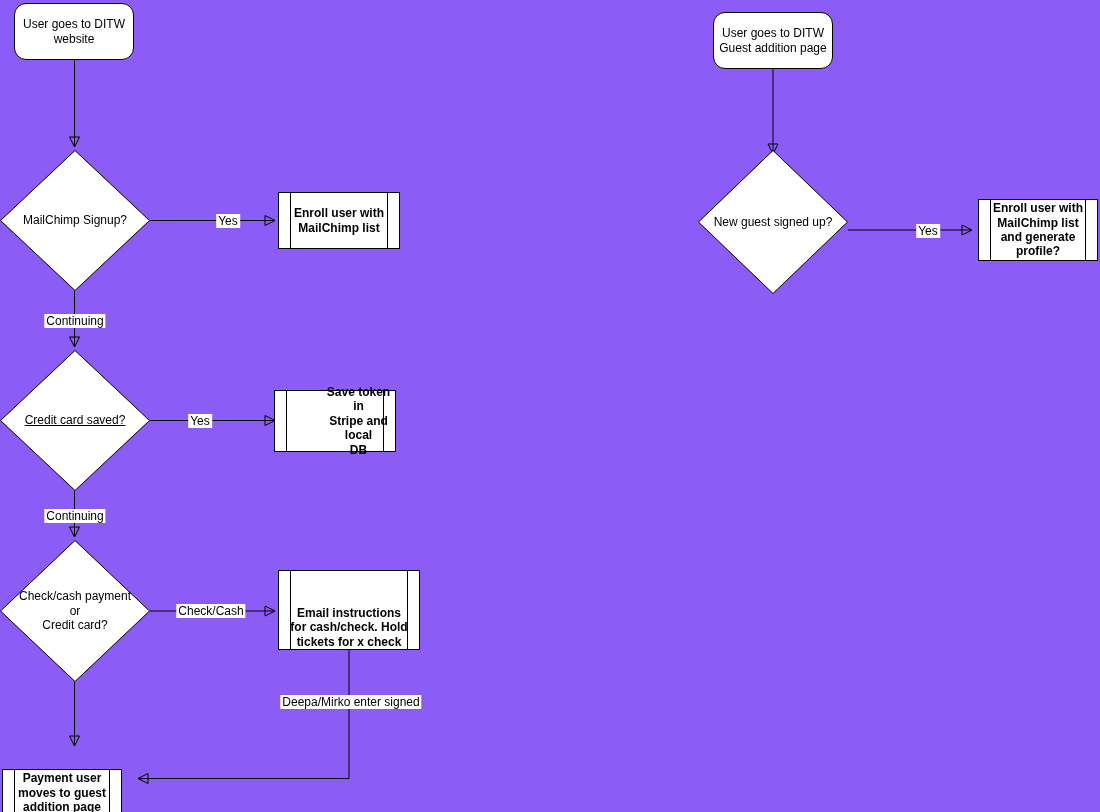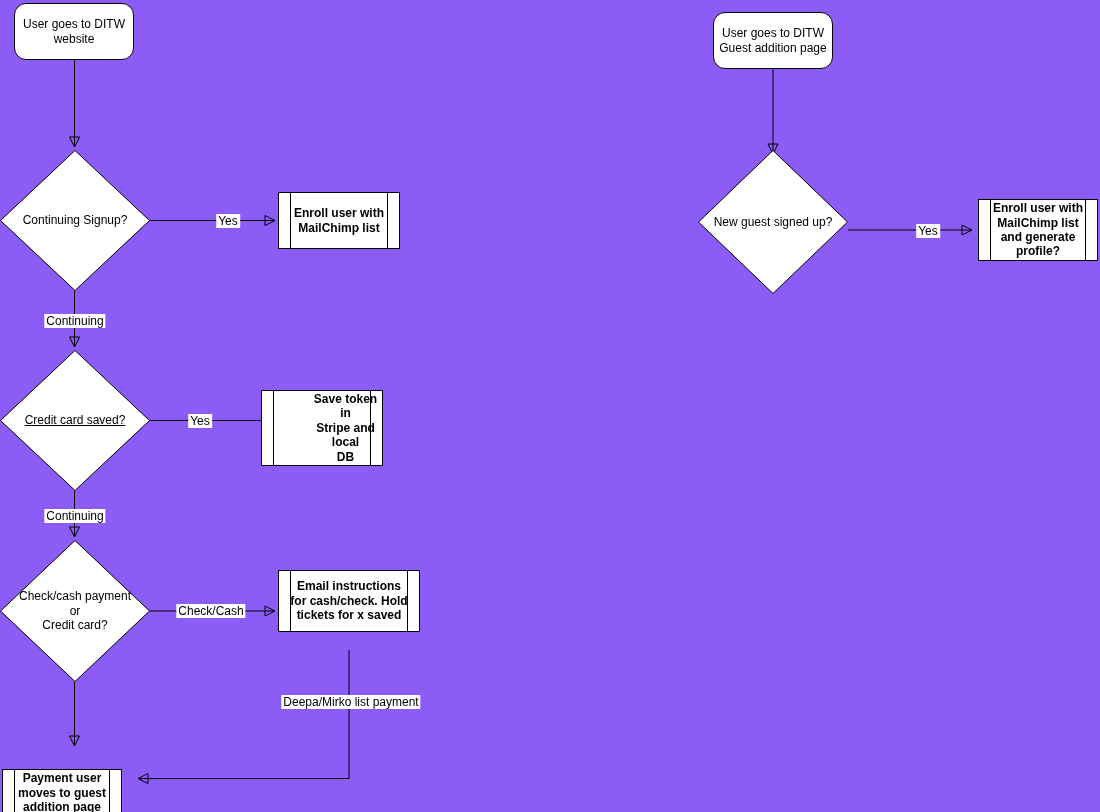--- a/index.html
+++ b/index.html
@@ -110,21 +110,21 @@
 
   <div class="node terminator" style="left:14px; top:3px; width:120px; height:57px;">
     <span class="node-label">User goes to DITW
 website</span>
   </div>
 
   <div class="node diamond" style="left:0px; top:150px; width:150px; height:141px;">
     <svg class="shape" viewBox="0 0 150 141" preserveAspectRatio="none">
       <polygon points="75,0.5 149.5,70.5 75,140.5 0.5,70.5"></polygon>
     </svg>
-    <span class="node-label">Continuing Signup?</span>
+    <span class="node-label">MailChimp Signup?</span>
   </div>
 
   <span class="edge-label" style="left:228px; top:221px;">Yes</span>
 
   <div class="node subprocess" style="left:278px; top:192px; width:122px; height:57px;">
     <div class="bar-left"></div>
     <div class="bar-right"></div>
     <span class="node-label">Enroll user with
 MailChimp list</span>
   </div>
@@ -133,50 +133,50 @@
 
   <div class="node diamond" style="left:0px; top:350px; width:150px; height:141px;text-decoration:underline;">
     <svg class="shape" viewBox="0 0 150 141" preserveAspectRatio="none">
       <polygon points="75,0.5 149.5,70.5 75,140.5 0.5,70.5"></polygon>
     </svg>
     <span class="node-label">Credit card saved?</span>
   </div>
 
   <span class="edge-label" style="left:200px; top:421px;">Yes</span>
 
-  <div class="node subprocess" style="left:261px; top:390px; width:122px; height:76px;padding-left:47px;">
+  <div class="node subprocess" style="left:274px; top:390px; width:122px; height:62px;padding-left:47px;">
     <div class="bar-left"></div>
     <div class="bar-right"></div>
     <span class="node-label">Save token in
 Stripe and local
 DB</span>
   </div>
 
   <span class="edge-label" style="left:75px; top:516px;">Continuing</span>
 
   <div class="node diamond" style="left:0px; top:540px; width:150px; height:142px;justify-content:center;">
     <svg class="shape" viewBox="0 0 150 142" preserveAspectRatio="none">
       <polygon points="75,0.5 149.5,71 75,141.5 0.5,71"></polygon>
     </svg>
     <span class="node-label">Check/cash payment
 or
 Credit card?</span>
   </div>
 
   <span class="edge-label" style="left:211px; top:611px;">Check/Cash</span>
 
-  <div class="node subprocess" style="left:278px; top:570px; width:142px; height:62px;">
+  <div class="node subprocess" style="left:278px; top:570px; width:142px; height:80px;align-items:flex-end;">
     <div class="bar-left"></div>
     <div class="bar-right"></div>
     <span class="node-label"><span>Email instructions
 for cash/check. Hold
-tickets for </span><b>x</b><span> saved</span></span>
-  </div>
-
-  <span class="edge-label" style="left:351px; top:702px;">Deepa/Mirko list payment</span>
+tickets for </span><b>x</b><span> check</span></span>
+  </div>
+
+  <span class="edge-label" style="left:351px; top:702px;">Deepa/Mirko enter signed</span>
 
   <div class="node subprocess" style="left:2px; top:749px; width:120px; height:48px;margin-top:20px;">
     <div class="bar-left"></div>
     <div class="bar-right"></div>
     <span class="node-label">Payment user
 moves to guest
 addition page</span>
   </div>
 
   <div class="node terminator" style="left:713px; top:12px; width:120px; height:57px;">

